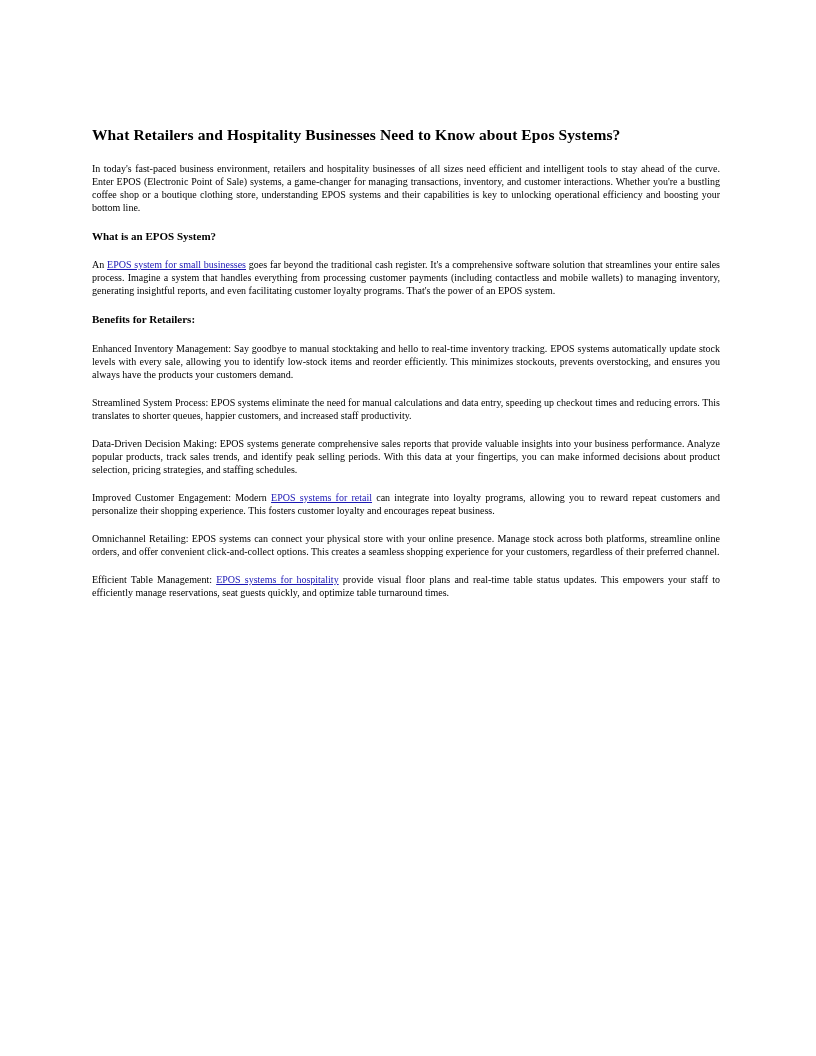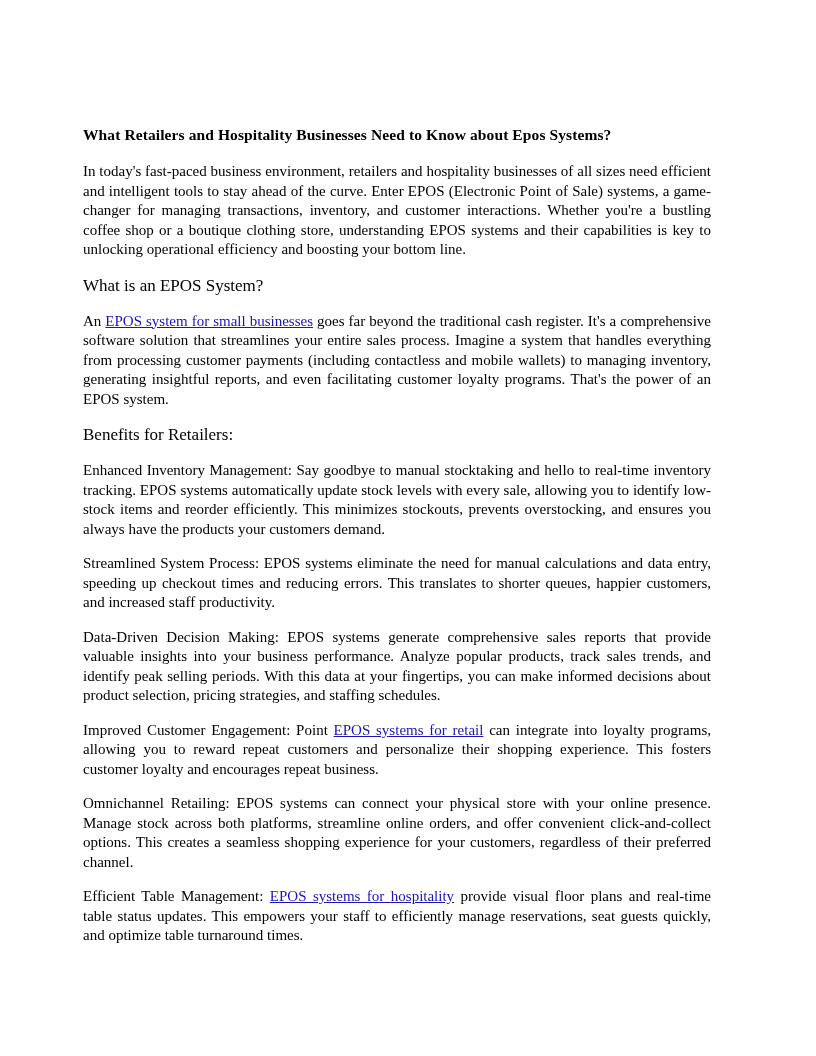--- a/index.html
+++ b/index.html
@@ -14,44 +14,44 @@
     width: 816px;
     height: 1056px;
     background: #ffffff;
     box-sizing: border-box;
     position: relative;
     overflow: hidden;
     margin: 0 auto;
   }
   .content {
     position: absolute;
-    left: 83px;
+    left: 92px;
     top: 124px;
     width: 628px;
   }
   h1.doc-title {
     font-family: "Liberation Serif", serif;
     font-size: 15.5px;
     font-weight: bold;
     color: #000;
     margin: 0 0 16px 0;
     line-height: 1.42;
     letter-spacing: 0.1px;
   }
   p.para {
-    font-size: 15px;
+    font-size: 10px;
     line-height: 1.3;
     color: #000;
     margin: 4px 0 15px 0;
     text-align: justify;
     text-justify: inter-word;
   }
   .subhead {
-    font-size: 17px;
-    font-weight: normal;
+    font-size: 11px;
+    font-weight: bold;
     color: #000;
     margin: 8px 0 15px 0;
     line-height: 1.3;
   }
   .lead {
     font-weight: normal;
   }
   a.doclink {
     color: #1a16b4;
     text-decoration: underline;
@@ -73,21 +73,21 @@
     <p class="para"><span>An </span><a class="doclink" href="#">EPOS system for small businesses</a><span> goes far beyond the traditional cash register. It's a comprehensive software solution that streamlines your entire sales process. Imagine a system that handles everything from processing customer payments (including contactless and mobile wallets) to managing inventory, generating insightful reports, and even facilitating customer loyalty programs. That's the power of an EPOS system.</span></p>
 
     <div class="subhead">Benefits for Retailers:</div>
 
     <p class="para"><span class="lead">Enhanced Inventory Management:</span><span> Say goodbye to manual stocktaking and hello to real-time inventory tracking. EPOS systems automatically update stock levels with every sale, allowing you to identify low-stock items and reorder efficiently. This minimizes stockouts, prevents overstocking, and ensures you always have the products your customers demand.</span></p>
 
     <p class="para"><span class="lead">Streamlined System Process:</span><span> EPOS systems eliminate the need for manual calculations and data entry, speeding up checkout times and reducing errors. This translates to shorter queues, happier customers, and increased staff productivity.</span></p>
 
     <p class="para"><span class="lead">Data-Driven Decision Making:</span><span> EPOS systems generate comprehensive sales reports that provide valuable insights into your business performance. Analyze popular products, track sales trends, and identify peak selling periods. With this data at your fingertips, you can make informed decisions about product selection, pricing strategies, and staffing schedules.</span></p>
 
-    <p class="para"><span class="lead">Improved Customer Engagement:</span><span> Point </span><a class="doclink" href="#">EPOS systems for retail</a><span> can integrate into loyalty programs, allowing you to reward repeat customers and personalize their shopping experience. This fosters customer loyalty and encourages repeat business.</span></p>
+    <p class="para"><span class="lead">Improved Customer Engagement:</span><span> Modern </span><a class="doclink" href="#">EPOS systems for retail</a><span> can integrate into loyalty programs, allowing you to reward repeat customers and personalize their shopping experience. This fosters customer loyalty and encourages repeat business.</span></p>
 
     <p class="para"><span class="lead">Omnichannel Retailing:</span><span> EPOS systems can connect your physical store with your online presence. Manage stock across both platforms, streamline online orders, and offer convenient click-and-collect options. This creates a seamless shopping experience for your customers, regardless of their preferred channel.</span></p>
 
 
     <p class="para"><span class="lead">Efficient Table Management:</span><span> </span><a class="doclink" href="#">EPOS systems for hospitality</a><span> provide visual floor plans and real-time table status updates. This empowers your staff to efficiently manage reservations, seat guests quickly, and optimize table turnaround times.</span></p>
 
   </div>
 </div>
 
 </body></html>

